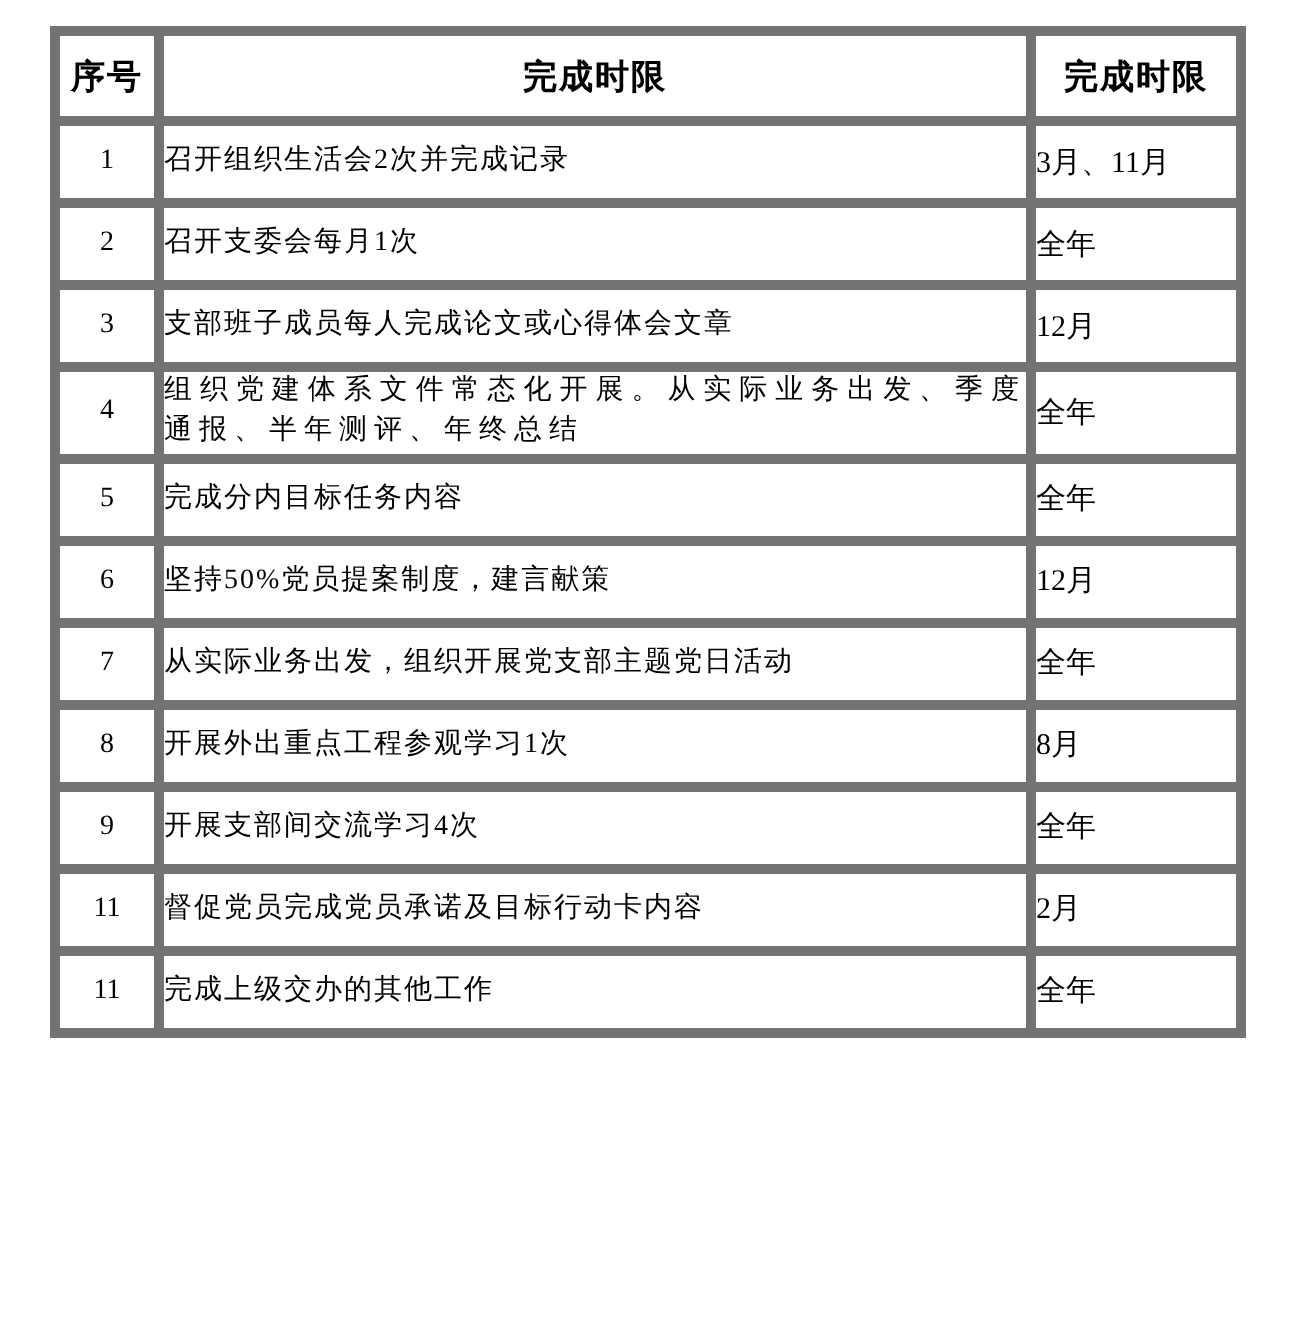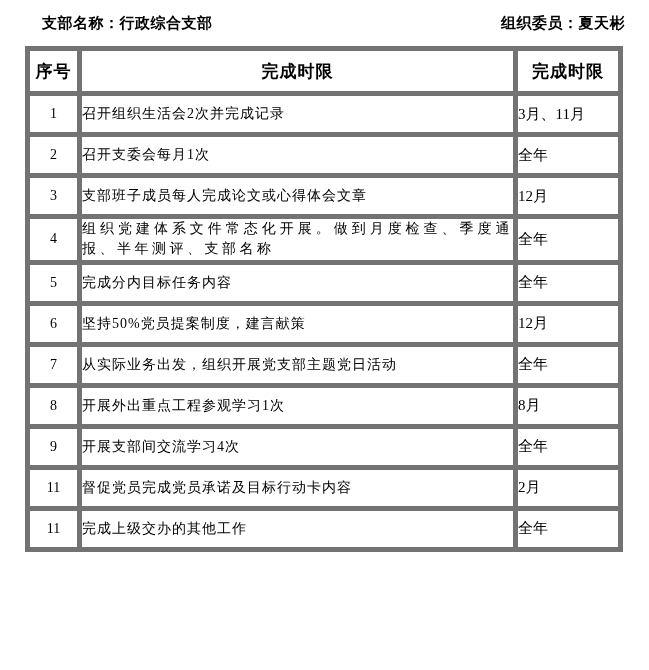--- a/index.html
+++ b/index.html
@@ -69,24 +69,20 @@
     font-size: 15px;
   }
   
   tbody tr:nth-child(4) td.task-cell { letter-spacing: 3.5px; line-height: 1.45; }
 </style>
 </head>
 <body>
 
 <div class="page">
 
-  <div class="top-labels">
-    <span>支部名称：行政综合支部</span>
-    <span>组织委员：夏天彬</span>
-  </div>
 
   <table class="task-table">
     <colgroup>
       <col class="c-no">
       <col class="c-task">
       <col class="c-deadline">
     </colgroup>
     <thead>
       <tr>
         <th>序号</th>
@@ -105,21 +101,21 @@
         <td class="task-cell">召开支委会每月1次</td>
         <td class="deadline-cell">全年</td>
       </tr>
       <tr>
         <td class="no-cell">3</td>
         <td class="task-cell">支部班子成员每人完成论文或心得体会文章</td>
         <td class="deadline-cell">12月</td>
       </tr>
       <tr>
         <td class="no-cell">4</td>
-        <td class="task-cell">组织党建体系文件常态化开展。做到月度检查、季度通报、半年测评、支部名称</td>
+        <td class="task-cell">组织党建体系文件常态化开展。从实际业务出发、季度通报、半年测评、年终总结</td>
         <td class="deadline-cell">全年</td>
       </tr>
       <tr>
         <td class="no-cell">5</td>
         <td class="task-cell">完成分内目标任务内容</td>
         <td class="deadline-cell">全年</td>
       </tr>
       <tr>
         <td class="no-cell">6</td>
         <td class="task-cell">坚持50%党员提案制度，建言献策</td>

